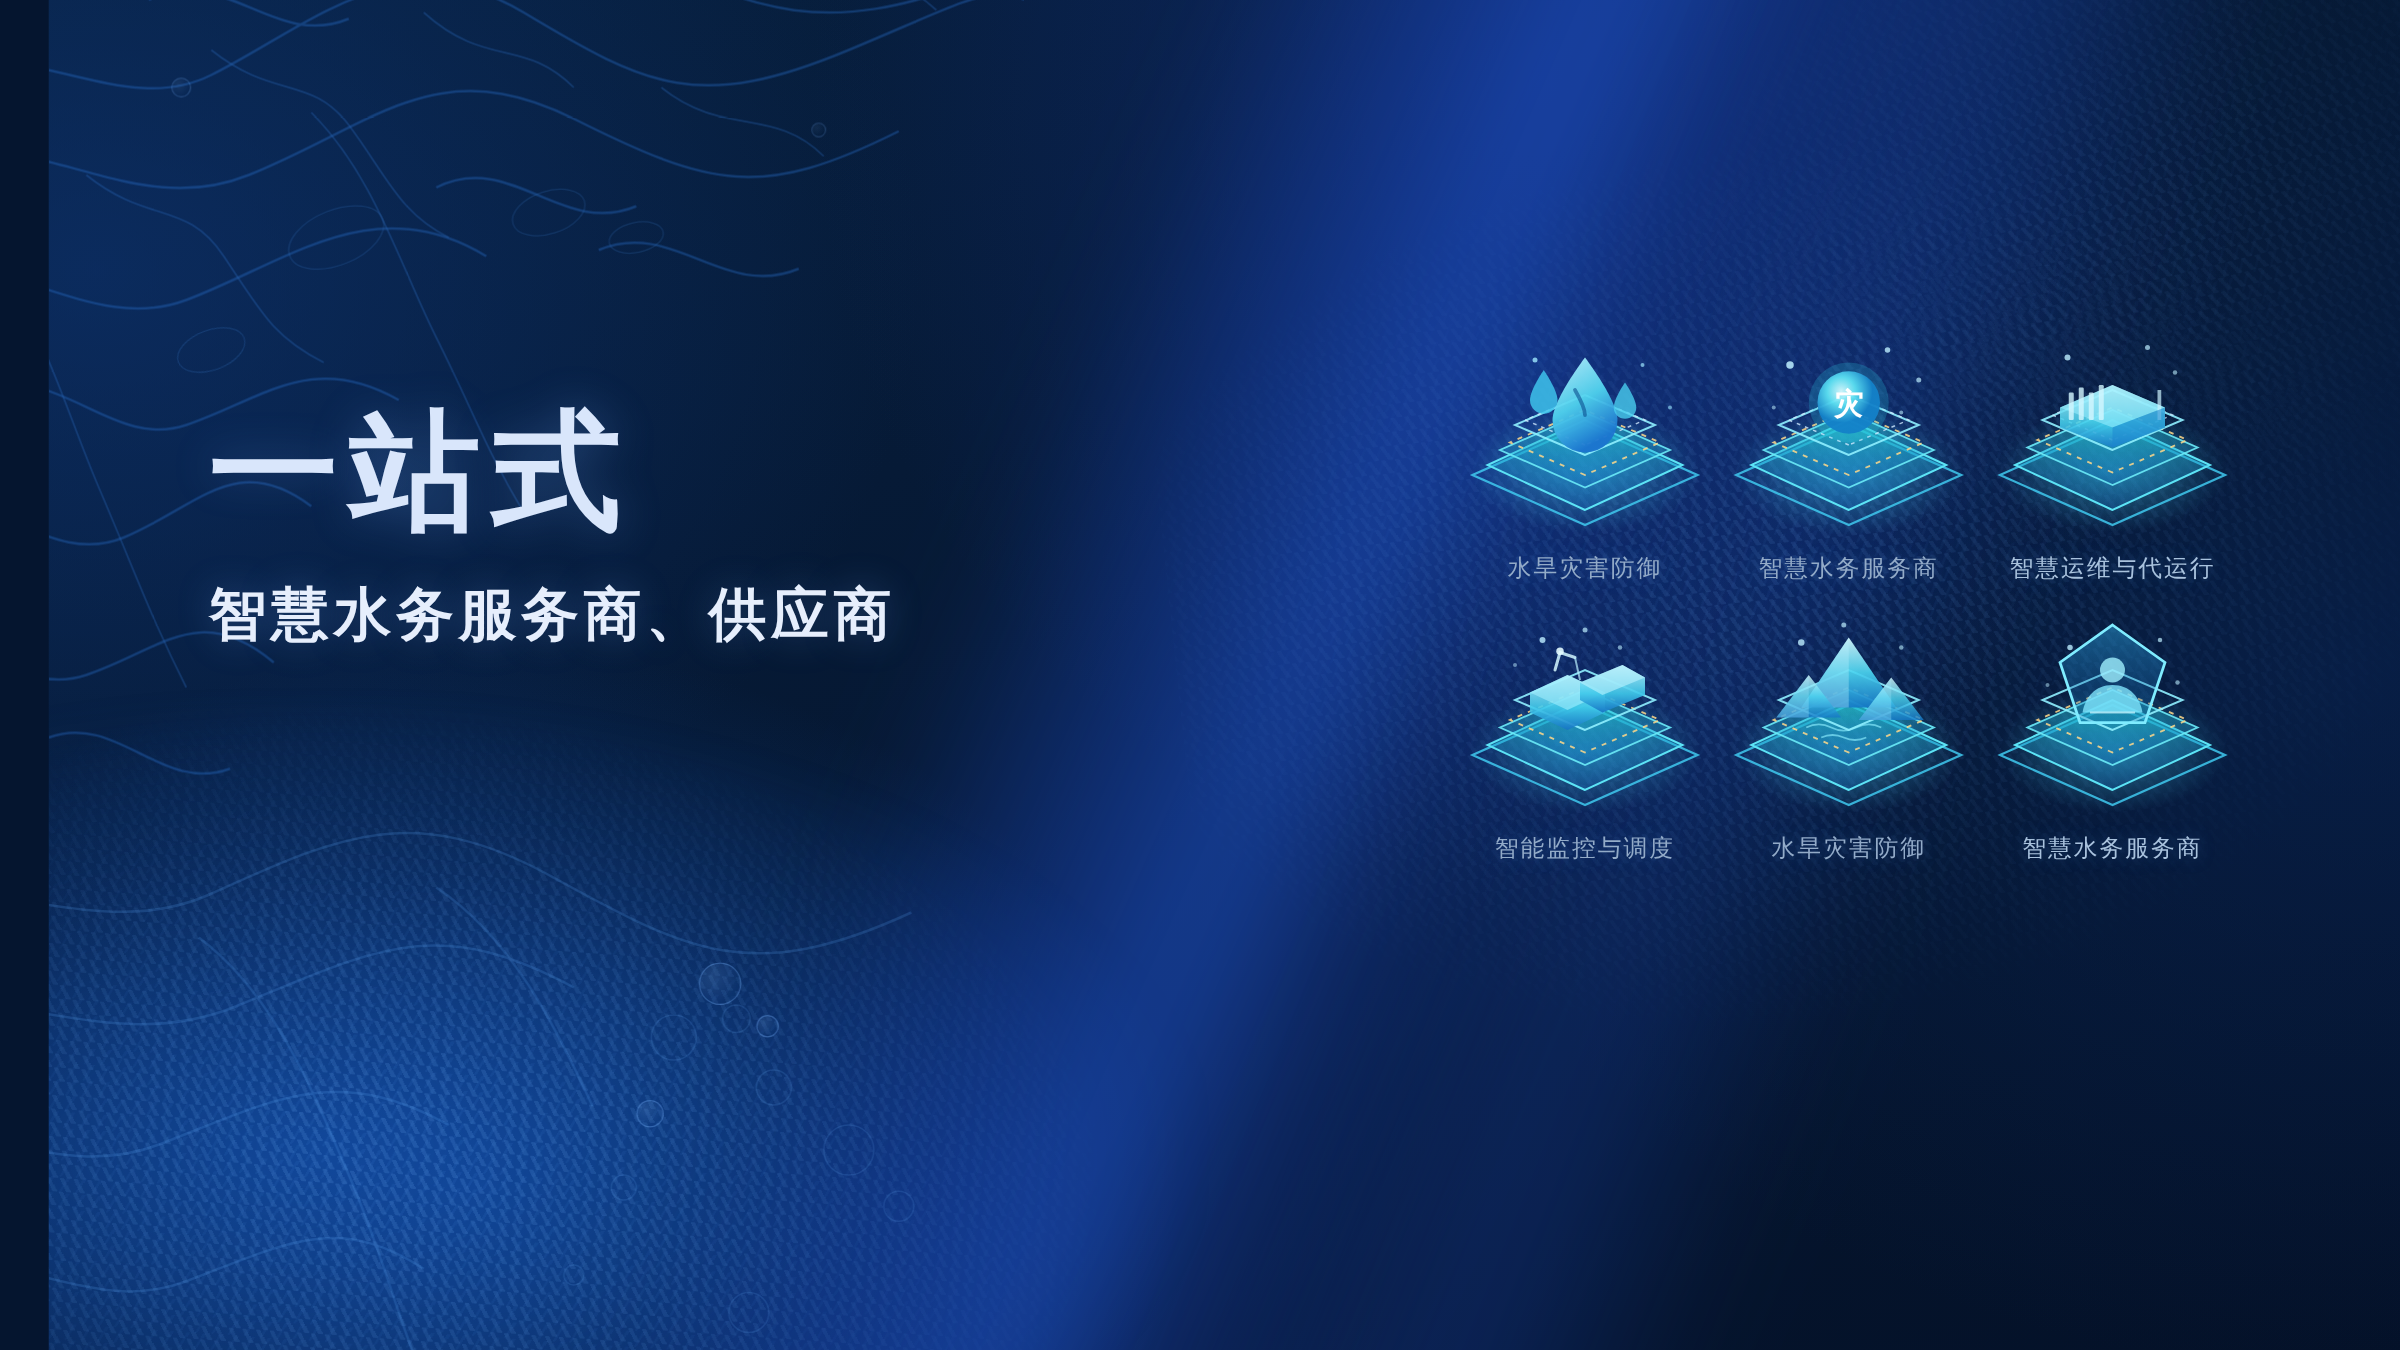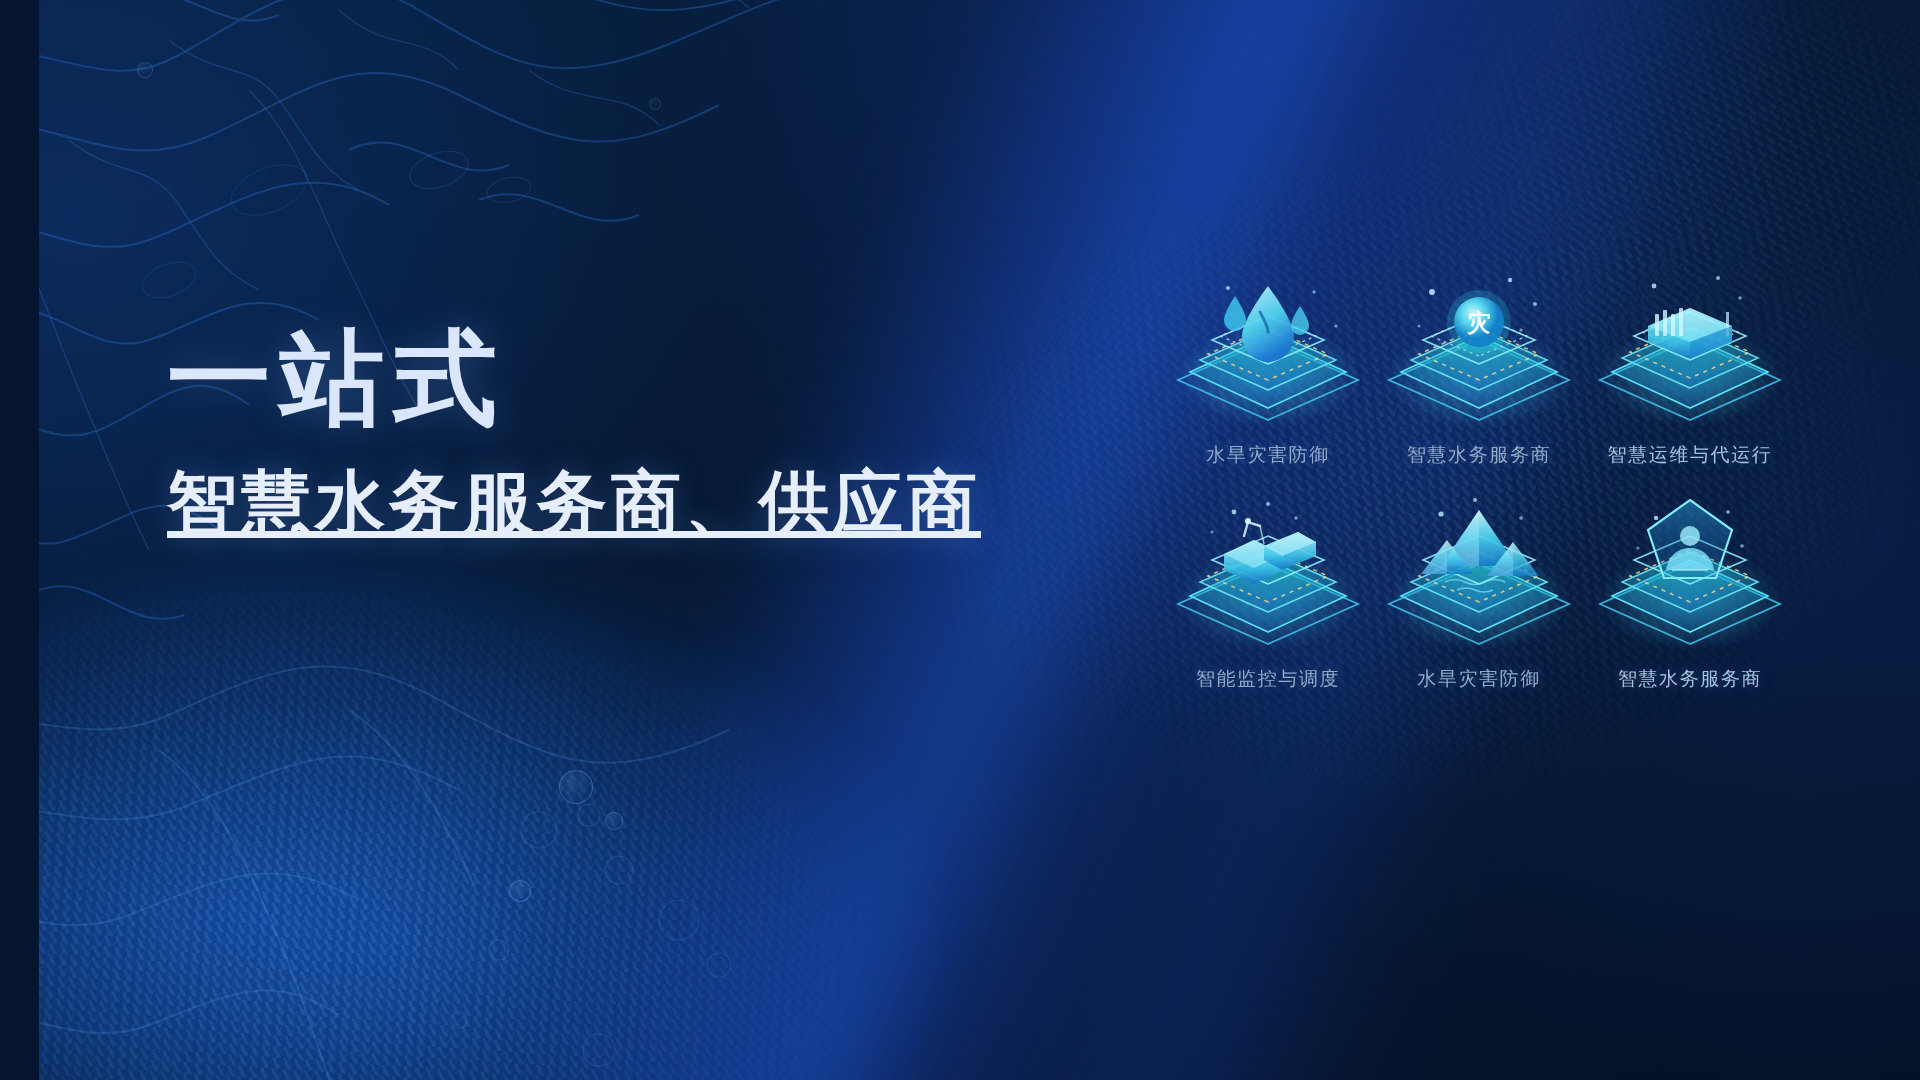--- a/index.html
+++ b/index.html
@@ -104,24 +104,23 @@
 
   
   #headline { position:absolute; left:128px; top:326px; z-index:8; }
   .h-main {
     font-size:104px; line-height:1.0; font-weight:700;
     color:#d9e6fb; letter-spacing:9px;
     text-shadow:0 0 36px rgba(110,170,255,0.30);
   }
   .h-sub {
     margin-top:38px;
-    font-size:70px; line-height:1.0; font-weight:700;
+    font-size:46px; line-height:1.0; font-weight:700;
     color:#e6eefc; letter-spacing:4px;
     text-shadow:0 0 30px rgba(110,170,255,0.28);
-    text-decoration:underline;
   }
 
   
   #icon-grid {
     position:absolute; left:1125px; top:268px; z-index:9;
     display:grid;
     grid-template-columns:repeat(3, 208px);
     grid-template-rows:repeat(2, 224px);
     column-gap:3px; row-gap:0px;
   }

